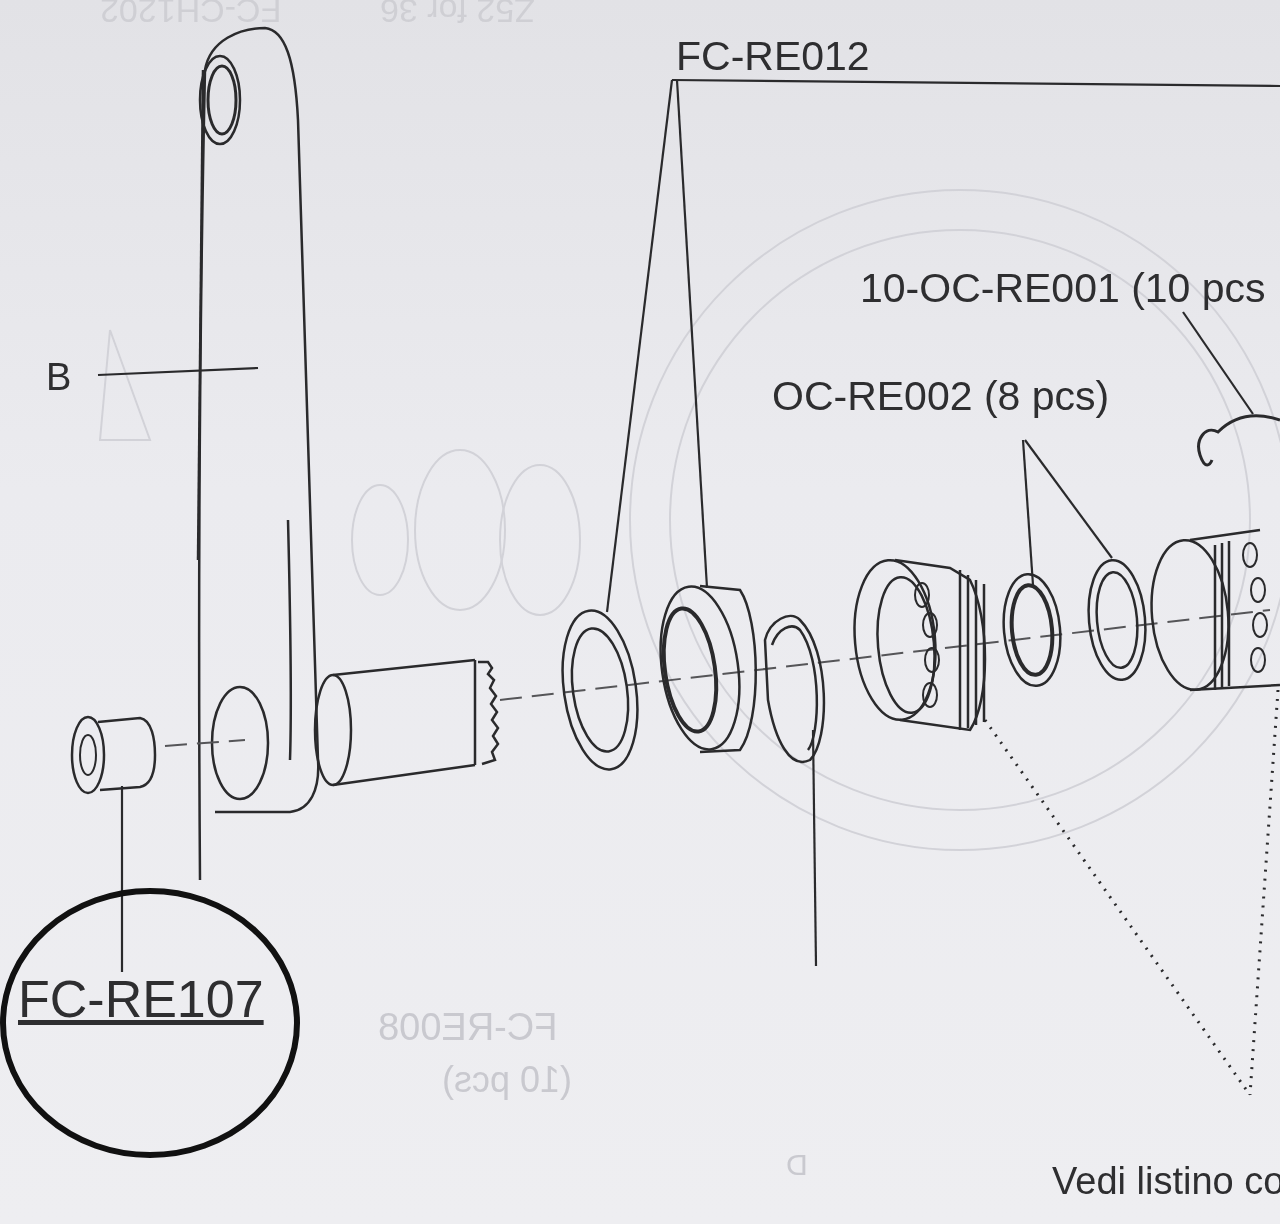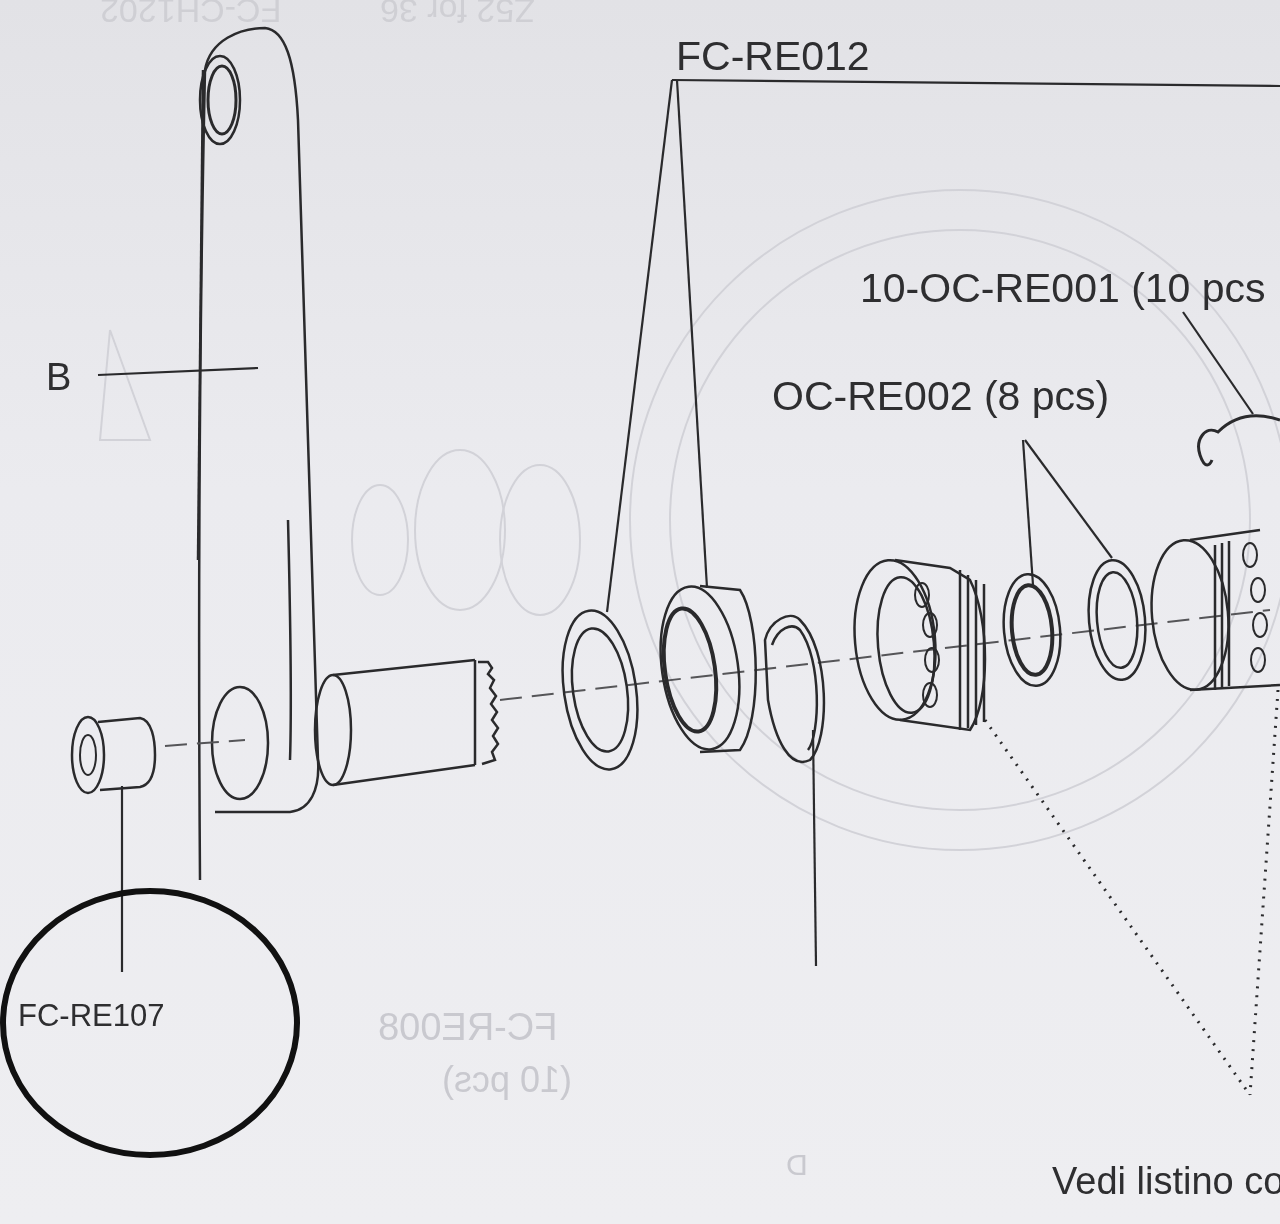--- a/index.html
+++ b/index.html
@@ -126,15 +126,15 @@
       <path d="M1278 690 L1250 1095"></path>
     </g>
 
     <ellipse cx="150" cy="1023" rx="147" ry="132" stroke="#111111" stroke-width="6" fill="none"></ellipse>
   </svg>
 
   <div class="label" style="left:676px; top:36px; font-size:41px;">FC-RE012</div>
   <div class="label" style="left:860px; top:253px; font-size:41px;margin-top:15px;">10-OC-RE001 (10 pcs</div>
   <div class="label" style="left:46px; top:358px; font-size:38px;">B</div>
   <div class="label" style="left:772px; top:376px; font-size:41px;">OC-RE002 (8 pcs)</div>
-  <div class="label" style="left:18px; top:1000px; font-size:31px;">FC-RE107</div>
+  <div class="label" style="left:18px; top:973px; font-size:52px;text-decoration:underline;">FC-RE107</div>
   <div class="label" style="left:1052px; top:1162px; font-size:38px;">Vedi listino co</div>
 </div>
 
 </body></html>

